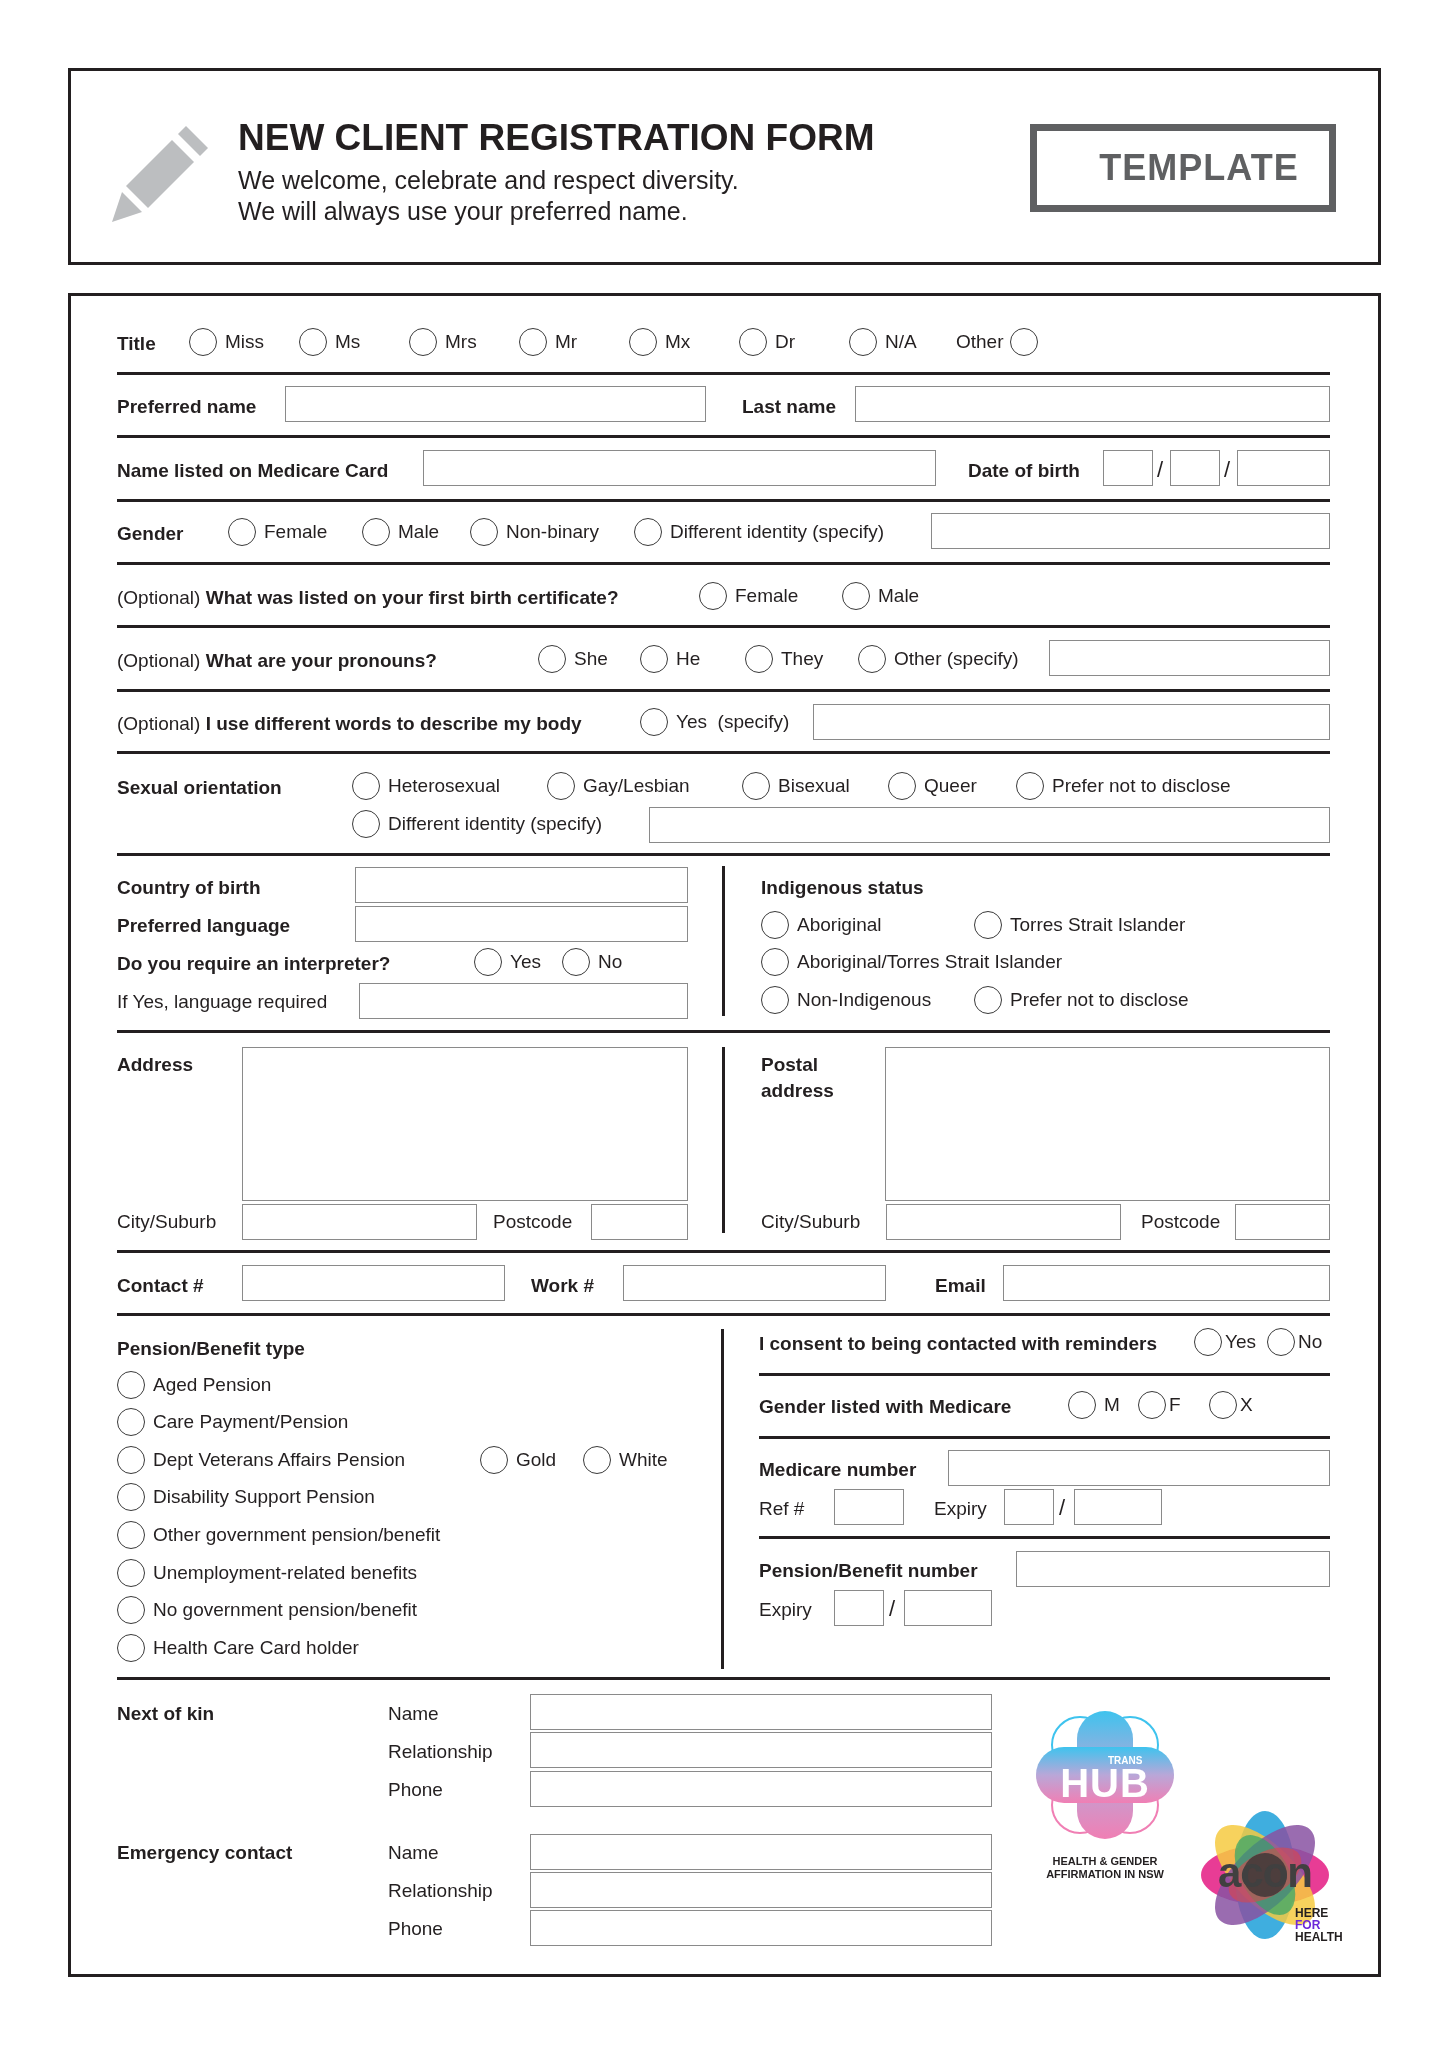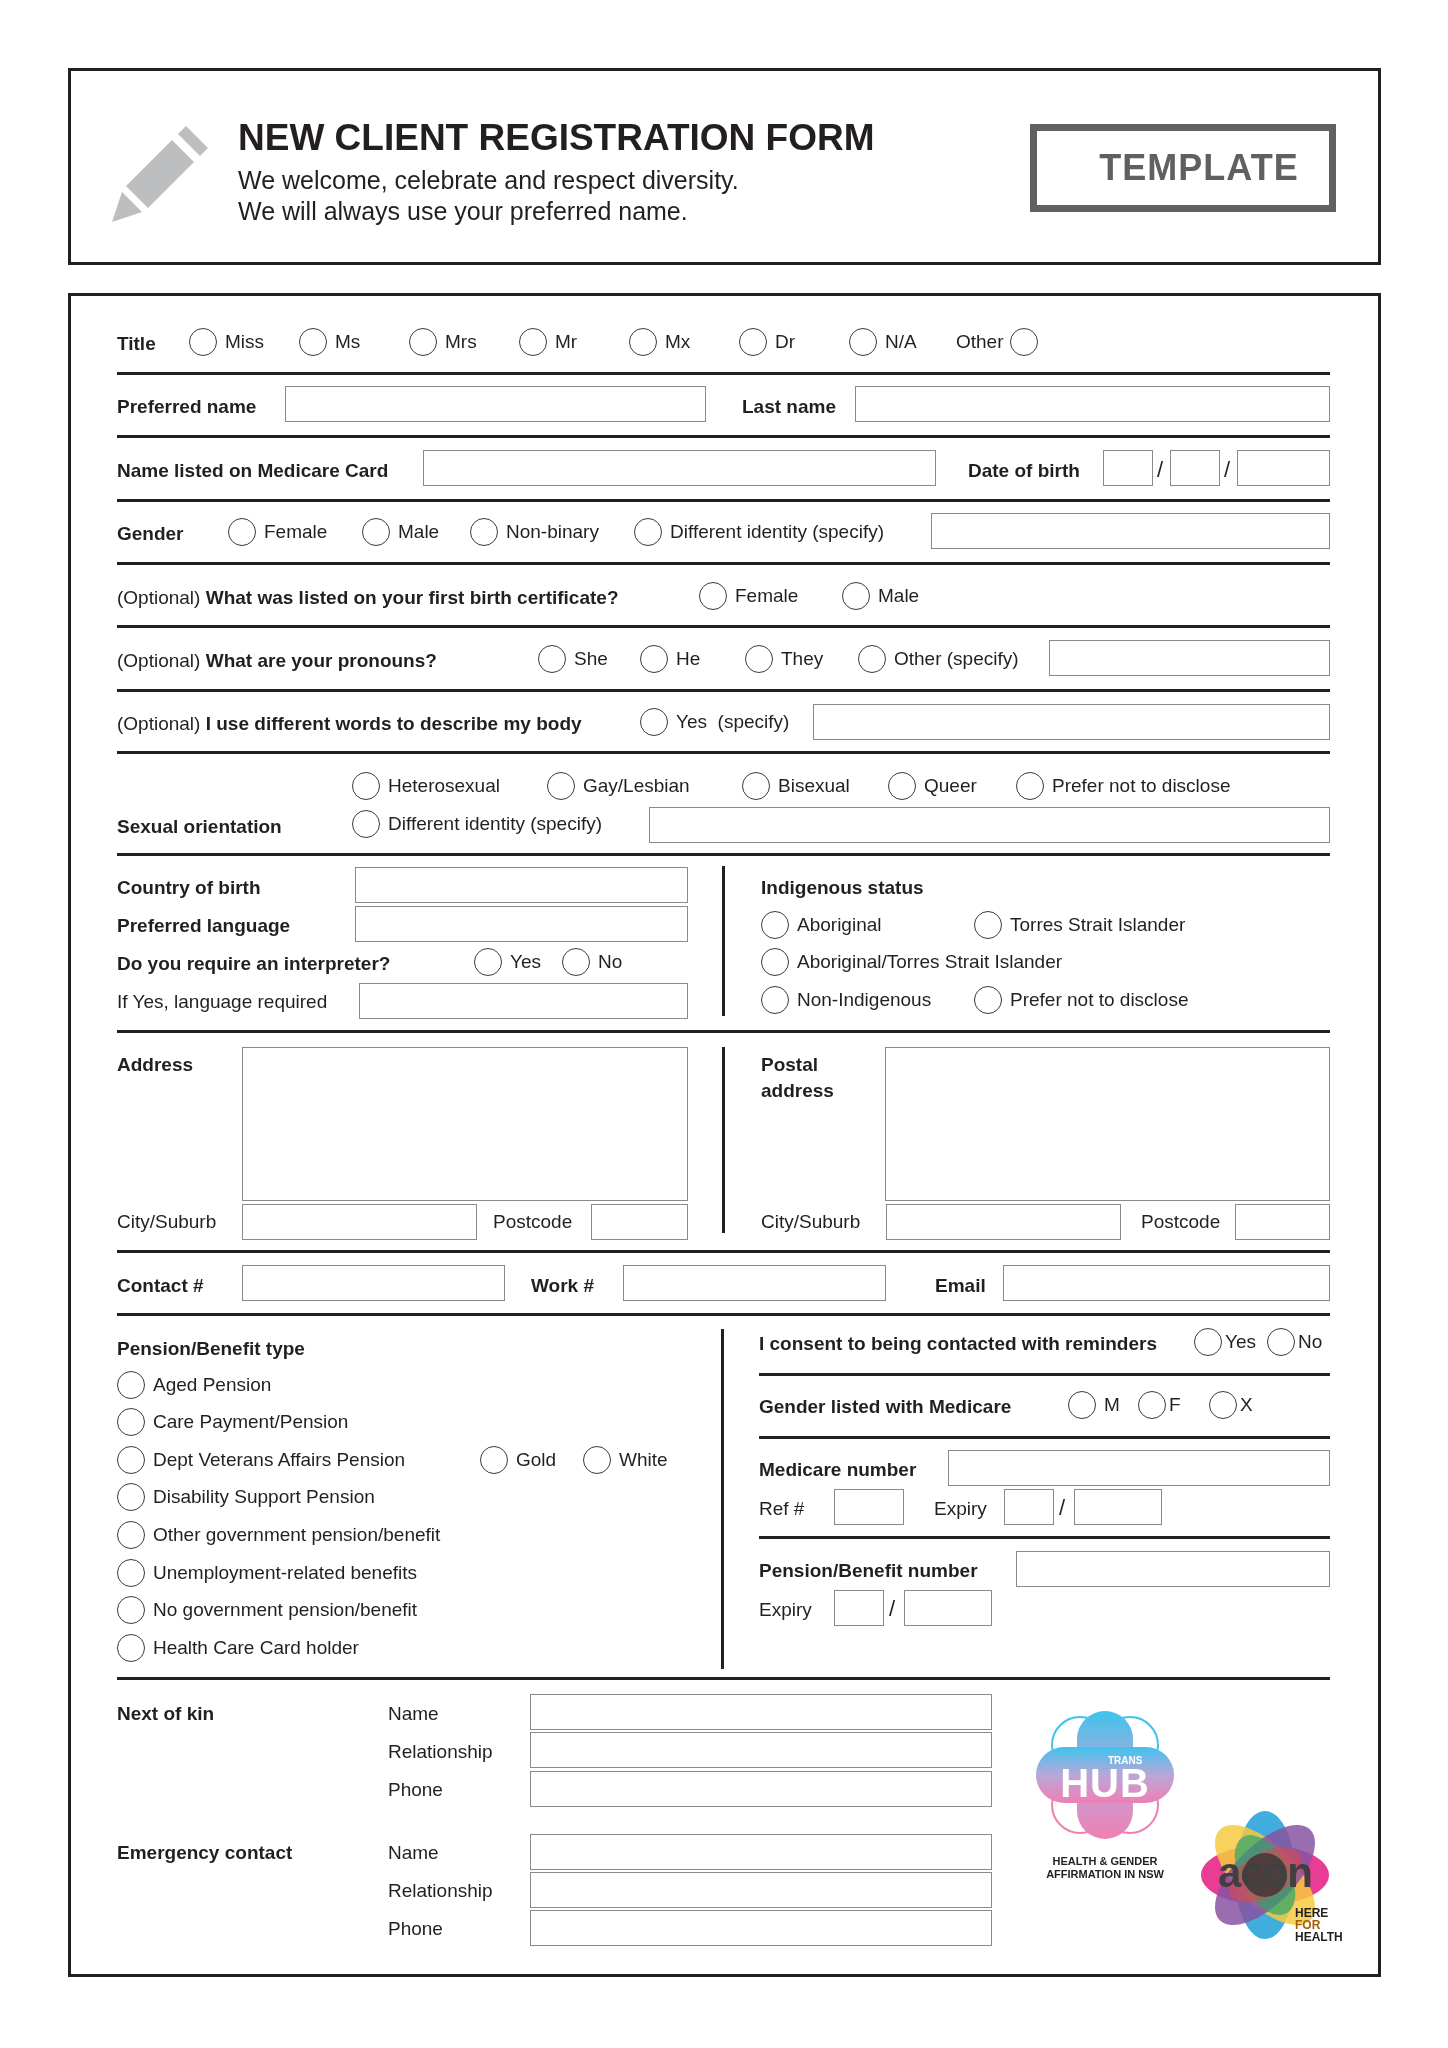--- a/index.html
+++ b/index.html
@@ -139,21 +139,21 @@
 <div class="rule" style="left:117px;top:689px;width:1213px;"></div>
 
 <div class="lbl" style="left:117px;top:723px;"><span>(Optional)</span> <span class="b">I use different words to describe my body</span></div>
 <div class="opt" style="left:640px;top:722px;">
     <span class="radio"></span>
     <span style="white-space:pre;">Yes  (specify)</span>
   </div>
 <div class="field" style="left:813px;top:704px;width:517px;height:36px;"></div>
 <div class="rule" style="left:117px;top:751px;width:1213px;"></div>
 
-<div class="lbl b" style="left:117px;top:787px;margin-top:39px;">Sexual orientation</div>
+<div class="lbl b" style="left:117px;top:787px;">Sexual orientation</div>
 <div class="opt" style="left:352px;top:786px;">
     <span class="radio"></span>
     <span>Heterosexual</span>
   </div>
 <div class="opt" style="left:547px;top:786px;">
     <span class="radio"></span>
     <span>Gay/Lesbian</span>
   </div>
 <div class="opt" style="left:742px;top:786px;">
     <span class="radio"></span>
@@ -371,15 +371,15 @@
       <ellipse cx="70" cy="70" rx="30" ry="64" fill="#2ba6dc"></ellipse>
       <ellipse cx="70" cy="70" rx="64" ry="30" transform="rotate(45 70 70)" fill="#f5c42c" opacity="0.85"></ellipse>
       <ellipse cx="70" cy="70" rx="64" ry="30" transform="rotate(-45 70 70)" fill="#7b3f98" opacity="0.85"></ellipse>
       <ellipse cx="70" cy="70" rx="44" ry="24" transform="rotate(60 70 70)" fill="#1a9b5a" opacity="0.7"></ellipse>
       <ellipse cx="70" cy="70" rx="40" ry="22" transform="rotate(-30 70 70)" fill="#d63338" opacity="0.6"></ellipse>
       <circle cx="70" cy="70" r="22" fill="#231f20" opacity="0.8"></circle>
     </g>
   </svg>
   <div style="position:absolute;left:0;top:44px;width:140px;text-align:center;font-size:42px;font-weight:bold;color:#404040;letter-spacing:-1px;">acon</div>
   <div style="position:absolute;left:100px;top:102px;font-size:12px;font-weight:bold;color:#231f20;line-height:1;">HERE</div>
-  <div style="position:absolute;left:100px;top:114px;font-size:12px;font-weight:bold;color:#a16207;line-height:1;text-align:center;">FOR</div>
+  <div style="position:absolute;left:100px;top:114px;font-size:12px;font-weight:bold;color:#6d28d9;line-height:1;text-align:center;">FOR</div>
   <div style="position:absolute;left:100px;top:126px;font-size:12px;font-weight:bold;color:#231f20;line-height:1;">HEALTH</div>
 </div>
 
 </body></html>

